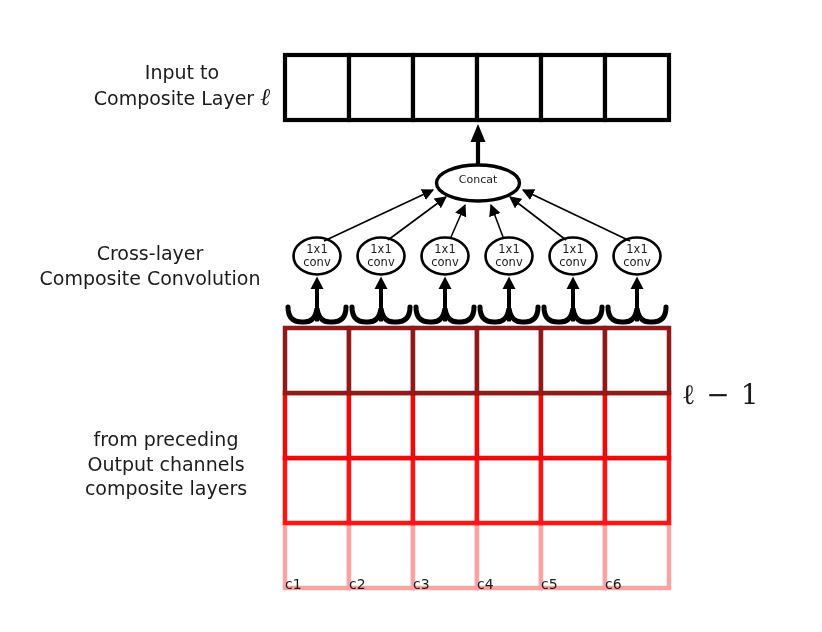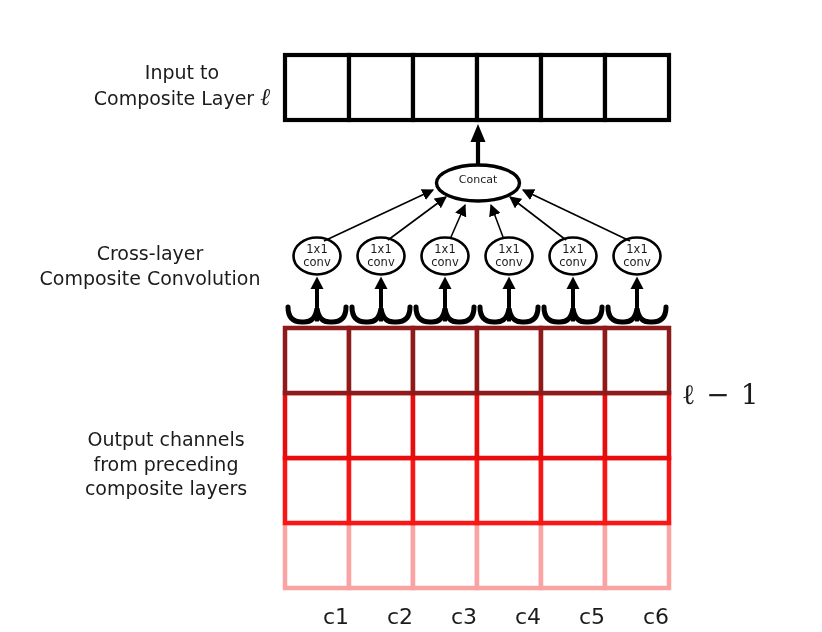--- a/index.html
+++ b/index.html
@@ -6,21 +6,21 @@
   .canvas{position:relative;width:822px;height:632px;background:#ffffff;overflow:hidden;
           font-family:"DejaVu Sans","Liberation Sans",sans-serif;color:#1b1b1b;}
   .canvas svg{position:absolute;left:0;top:0;}
   .lbl{position:absolute;text-align:center;}
   .side-label{font-size:19px;line-height:24.5px;}
   .concat-label{font-size:11px;font-weight:400;}
   .conv-label{position:absolute;width:48px;text-align:center;font-size:11.5px;line-height:12.5px;}
   .math-ell{font-family:"DejaVu Serif","Liberation Serif",serif;font-style:italic;font-size:24px;}
   .row-label{position:absolute;left:682px;width:110px;text-align:left;font-size:28px;
              font-family:"DejaVu Serif","Liberation Serif",serif;letter-spacing:1px;}
-  .col-label{position:absolute;width:64px;text-align:right;font-size:22px;top:604px;}
+  .col-label{position:absolute;width:64px;text-align:left;font-size:14px;top:576px;}
 </style>
 </head>
 <body>
 
 <div class="canvas">
 
   <svg width="822" height="632" viewBox="0 0 822 632">
     <defs>
       <marker id="ah" viewBox="0 0 10 10" refX="9" refY="5" markerWidth="7.5" markerHeight="7.5" orient="auto">
         <path d="M0,0 L10,5 L0,10 z" fill="#000"></path>
@@ -112,22 +112,22 @@
     <div>Input to</div>
     <div><span>Composite Layer</span> <span class="math-ell">ℓ</span></div>
   </div>
 
   <div class="lbl side-label" style="left:28px;top:241px;width:244px;">
     <div>Cross-layer</div>
     <div>Composite Convolution</div>
   </div>
 
   <div class="lbl side-label" style="left:44px;top:427px;width:244px;">
+    <div>from preceding</div>
     <div>Output channels</div>
-    <div>from preceding</div>
     <div>composite layers</div>
   </div>
 
   <div class="lbl concat-label" style="left:418px;top:173px;width:120px;">Concat</div>
 
   <div class="conv-label" style="left:293px;top:243px;">
       <div>1x1</div>
       <div>conv</div>
     </div>
   <div class="conv-label" style="left:357px;top:243px;">

